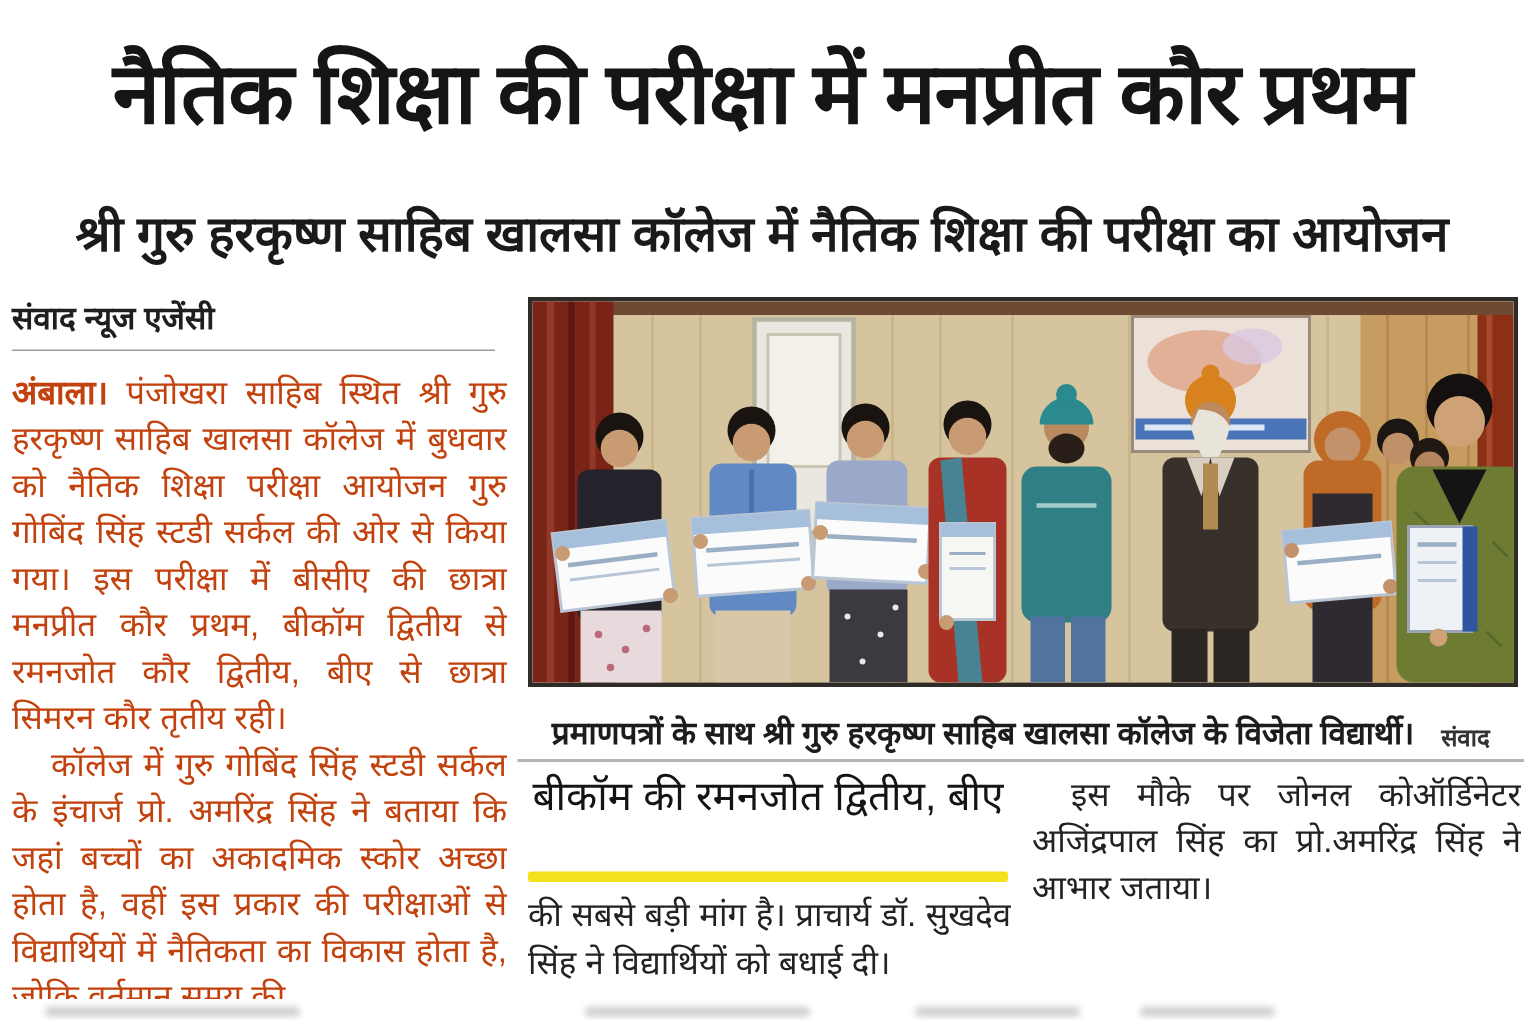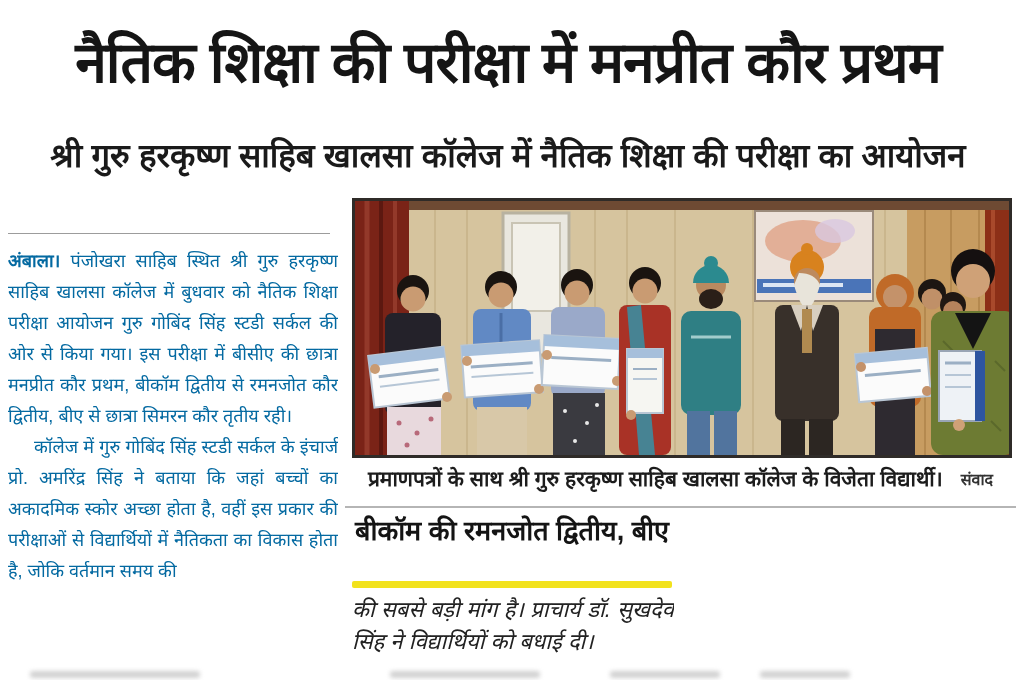--- a/index.html
+++ b/index.html
@@ -33,54 +33,54 @@
   .byline {
     position: absolute; left: 8px; top: 197px; width: 330px;
     font-size: 21px; font-weight: 700; color: #1f1f1f;
   }
   .byline-rule {
     position: absolute; left: 8px; top: 233px; width: 322px; height: 1px;
     background: var(--color-rule, #9c9c9c);
   }
   .left-column {
     position: absolute; left: 8px; top: 246px; width: 330px; height: 420px;
-    font-size: 18px; line-height: 31px; text-align: justify; overflow: hidden;
-    color: #0369a1;
+    font-size: 22px; line-height: 31px; text-align: justify; overflow: hidden;
+    color: #c2410c;
   }
   .left-column p + p, .right-column p + p { margin-top: 0; }
   .indent { text-indent: 26px; }
   .dateline { font-weight: 700; }
   .photo-frame {
     position: absolute; left: 352px; top: 198px; width: 660px; height: 260px;
     border: 3px solid #2f2b28; background: #d6c49e;
   }
   .photo-frame svg { display: block; width: 100%; height: 100%; }
   .photo-caption {
     position: absolute; left: 345px; top: 464px; width: 671px; height: 38px;
-    display: flex; align-items: flex-start; justify-content: center; gap: 18px;
+    display: flex; align-items: flex-end; justify-content: center; gap: 18px;
     white-space: nowrap;
   }
   .photo-caption .cap { font-size: 21px; font-weight: 700; color: #1c1c1c; }
   .photo-caption .credit { font-size: 16px; font-weight: 700; color: #333; padding-top: 4px; font-family: Liberation Mono, monospace; }
   .caption-rule {
     position: absolute; left: 345px; top: 506px; width: 671px; height: 2px;
     background: #b5b5b5;
   }
   .mid-subhead {
     position: absolute; left: 352px; top: 516px; width: 320px; height: 62px;
-    text-align: center; font-size: 27px; font-weight: 700; line-height: 31px;
+    text-align: center; font-size: 27px; font-weight: 400; line-height: 31px;
     color: #141414;
   }
   .highlight-bar {
     position: absolute; left: 352px; top: 581px; width: 320px; height: 7px;
     background: var(--color-highlight, #f2e21c); border-radius: 2px;
   }
   .mid-body {
     position: absolute; left: 352px; top: 594px; width: 322px; height: 70px;
-    font-size: 22px; line-height: 32px; text-align: justify; overflow: hidden; color: #222; font-style: italic;
+    font-size: 22px; line-height: 32px; text-align: justify; overflow: hidden; color: #222;
   }
   .right-column {
     position: absolute; left: 688px; top: 514px; width: 326px; height: 152px;
     font-size: 22px; line-height: 31px; text-align: justify; overflow: hidden; color: #222;
   }
   .smudge {
     position: absolute; height: 7px; background: #d2d2d2; filter: blur(2px);
     border-radius: 3px;
   }
   .smudge.s1 { left: 30px;  top: 671px; width: 170px; }
@@ -90,20 +90,21 @@
 </style>
 </head>
 <body>
 
 <div class="page">
 
   <h1 class="headline">नैतिक शिक्षा की परीक्षा में मनप्रीत कौर प्रथम</h1>
 
   <h2 class="subheadline">श्री गुरु हरकृष्ण साहिब खालसा कॉलेज में नैतिक शिक्षा की परीक्षा का आयोजन</h2>
 
+  <div class="byline">संवाद न्यूज एजेंसी</div>
   <div class="byline-rule"></div>
 
   <div class="left-column">
     <p><span class="dateline">अंबाला।</span><span> पंजोखरा साहिब स्थित श्री गुरु हरकृष्ण साहिब खालसा कॉलेज में बुधवार को नैतिक शिक्षा परीक्षा आयोजन गुरु गोबिंद सिंह स्टडी सर्कल की ओर से किया गया। इस परीक्षा में बीसीए की छात्रा मनप्रीत कौर प्रथम, बीकॉम द्वितीय से रमनजोत कौर द्वितीय, बीए से छात्रा सिमरन कौर तृतीय रही।</span></p>
     <p class="indent">कॉलेज में गुरु गोबिंद सिंह स्टडी सर्कल के इंचार्ज प्रो. अमरिंद्र सिंह ने बताया कि जहां बच्चों का अकादमिक स्कोर अच्छा होता है, वहीं इस प्रकार की परीक्षाओं से विद्यार्थियों में नैतिकता का विकास होता है, जोकि वर्तमान समय की</p>
   </div>
 
   <div class="photo-frame">
     <svg viewBox="0 0 654 254" preserveAspectRatio="none">
 
@@ -294,20 +295,21 @@
   <div class="caption-rule"></div>
 
   <div class="mid-subhead">
     <div>बीकॉम की रमनजोत द्वितीय, बीए</div>
   </div>
   <div class="highlight-bar"></div>
 
   <div class="mid-body">की सबसे बड़ी मांग है।  प्राचार्य डॉ. सुखदेव सिंह ने विद्यार्थियों को बधाई दी।</div>
 
   <div class="right-column">
+    <p class="indent">इस मौके पर जोनल कोऑर्डिनेटर अजिंद्रपाल सिंह का प्रो.अमरिंद्र सिंह ने आभार जताया।</p>
   </div>
 
   <div class="smudge s1"></div>
   <div class="smudge s2"></div>
   <div class="smudge s3"></div>
   <div class="smudge s4"></div>
 
 </div>
 
 </body></html>

